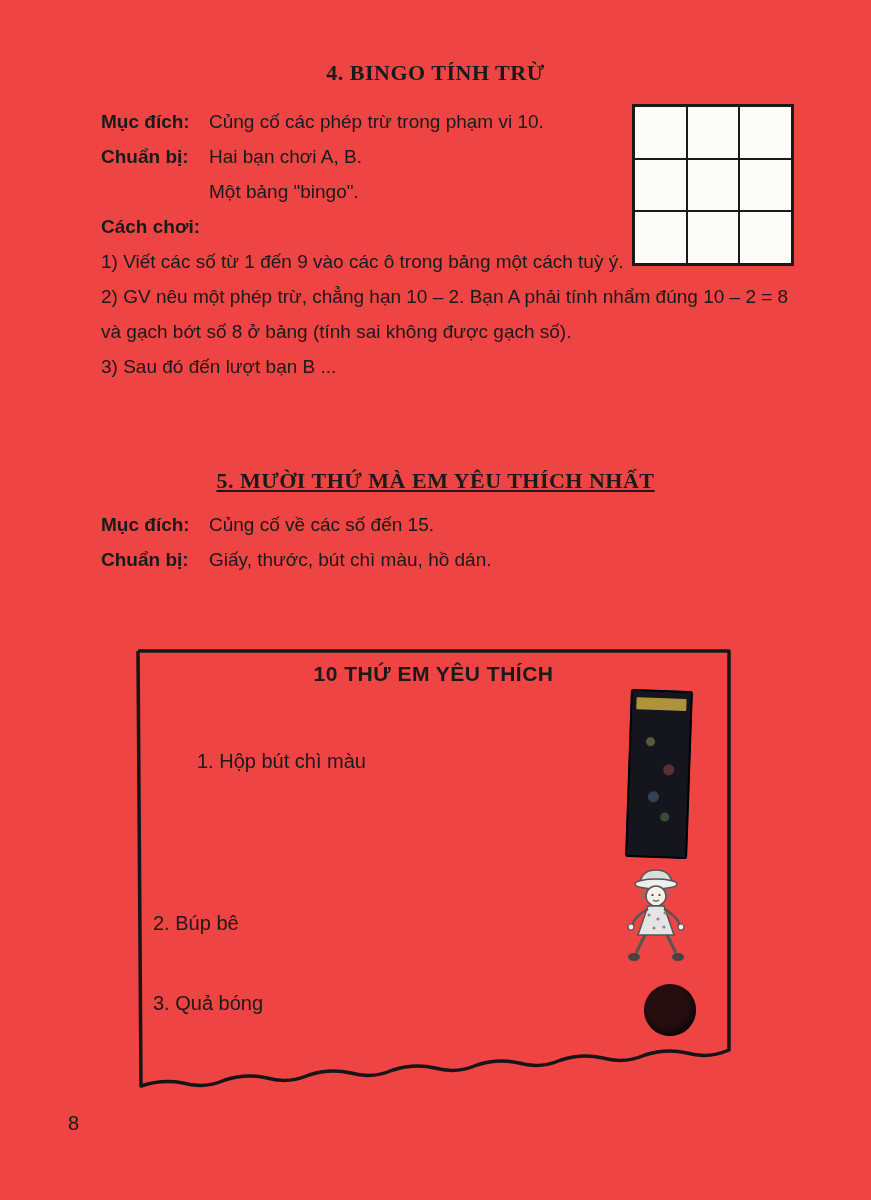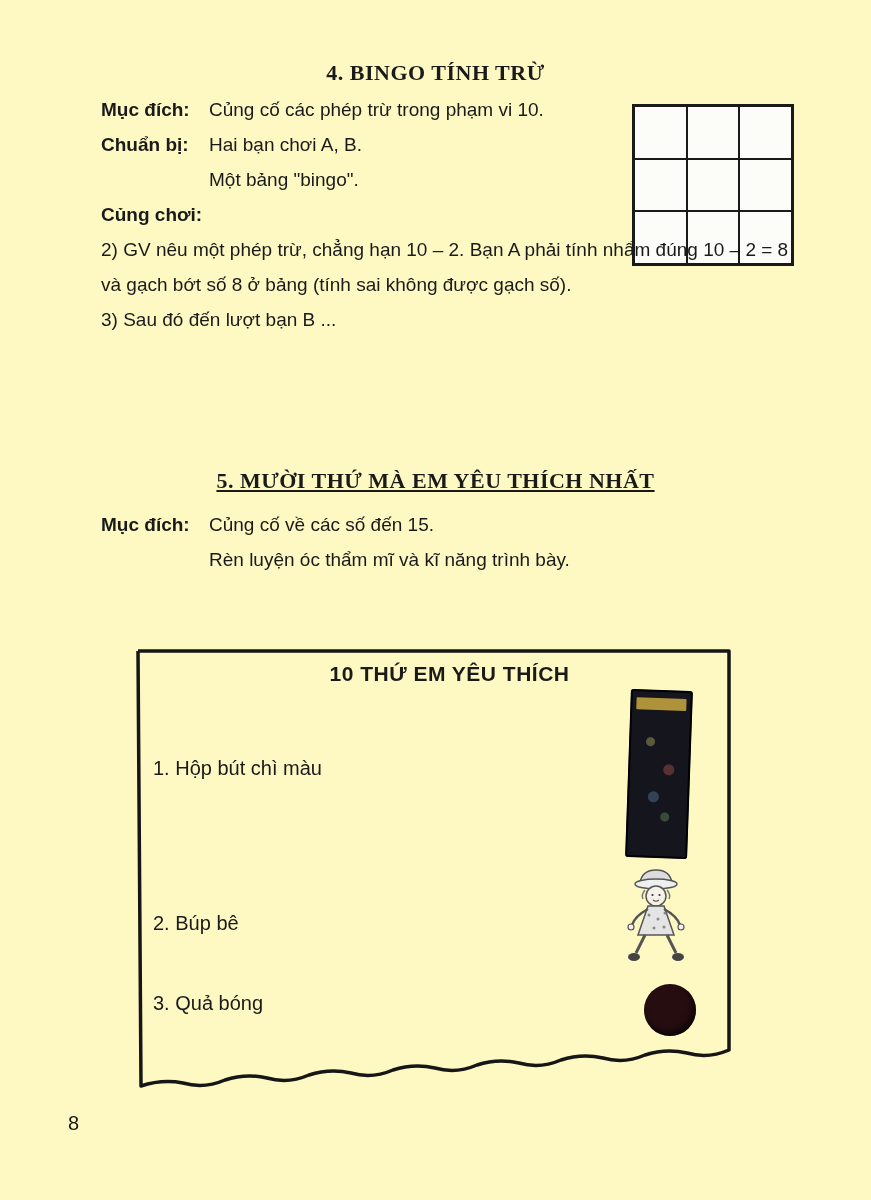--- a/index.html
+++ b/index.html
@@ -1,53 +1,53 @@
 <!DOCTYPE html>
 <html><head>
 <meta charset="utf-8">
 <style>
   html,body { margin:0; padding:0; background:#e9e9e9; }
   .page {
     position:relative; width:871px; height:1200px; margin:0 auto;
-    background:#fef9c3; color:#1a1a1a; overflow:hidden;
+    background:#ef4444; color:#1a1a1a; overflow:hidden;
     font-family:"Liberation Sans","DejaVu Sans",sans-serif;
   }
   .serif { font-family:"Liberation Serif","DejaVu Serif",serif; }
   .heading {
     position:absolute; left:0; width:100%; text-align:center;
     font-weight:bold; font-size:22px; letter-spacing:0.5px;
   }
   .t4 { top:60px; }
   .t5 { top:468px;text-decoration:underline; }
   .content {
     position:absolute; left:101px; width:694px;
     font-size:19px; line-height:35px;
   }
-  .c4 { top:92px; }
+  .c4 { top:104px; }
   .c5 { top:507px; }
   .line { min-height:35px; }
   .lbl { font-weight:bold; }
   .lblcol { display:inline-block; width:108px; font-weight:bold; }
   .indent { padding-left:108px; }
   
   .bingo-grid {
     position:absolute; left:632px; top:104px; width:158px; height:158px;
     display:grid; grid-template-columns:repeat(3,1fr); grid-template-rows:repeat(3,1fr);
     border:2px solid #1a1a1a; background:#fcfcf8;
   }
   .bingo-cell { border:1px solid #1a1a1a; }
   
   .fav-box { position:absolute; left:135px; top:648px; width:597px; height:450px; }
   .fav-frame { position:absolute; left:0; top:0; width:597px; height:450px; }
   .fav-title {
-    position:absolute; top:14px; left:16px; width:100%; text-align:center;
+    position:absolute; top:14px; left:0; width:100%; text-align:center;
     font-weight:bold; font-size:21px; letter-spacing:0.5px;
   }
   .fav-item { position:absolute; left:18px; font-size:20px; }
-  .fav-item.i1 { top:109px; }
+  .fav-item.i1 { top:102px;margin-left:44px; }
   .fav-item.i2 { top:264px; }
   .fav-item.i3 { top:344px; }
   
   .pencil-box {
     position:absolute; left:493px; top:42px; width:62px; height:168px;
     background:#15151d; border-radius:3px; transform:rotate(2deg);
     box-shadow:inset 0 0 0 2px #000;
   }
   .pencil-box .stripe {
     position:absolute; left:6px; top:8px; width:50px; height:12px;
@@ -90,32 +90,35 @@
   </div>
 
   <div class="content c4">
     <div class="line">
       <span class="lblcol">Mục đích:</span><span>Củng cố các phép trừ trong phạm vi 10.</span>
     </div>
     <div class="line">
       <span class="lblcol">Chuẩn bị:</span><span>Hai bạn chơi A, B.</span>
     </div>
     <div class="line indent">Một bảng "bingo".</div>
-    <div class="line lbl">Củng chơi:</div>
+    <div class="line lbl">Cách chơi:</div>
+    <div class="line">1) Viết các số từ 1 đến 9 vào các ô trong bảng một cách tuỳ ý.</div>
     <div class="line">2) GV nêu một phép trừ, chẳng hạn 10 – 2. Bạn A phải tính nhẩm đúng 10 – 2 = 8 và gạch bớt số 8 ở bảng (tính sai không được gạch số).</div>
     <div class="line">3) Sau đó đến lượt bạn B ...</div>
   </div>
 
   <div class="heading serif t5">5. MƯỜI THỨ MÀ EM YÊU THÍCH NHẤT</div>
 
   <div class="content c5">
     <div class="line">
       <span class="lblcol">Mục đích:</span><span>Củng cố về các số đến 15.</span>
     </div>
-    <div class="line indent">Rèn luyện óc thẩm mĩ và kĩ năng trình bày.</div>
+    <div class="line">
+      <span class="lblcol">Chuẩn bị:</span><span>Giấy, thước, bút chì màu, hồ dán.</span>
+    </div>
   </div>
 
   <div class="fav-box">
     <svg class="fav-frame" viewBox="0 0 597 450" xmlns="http://www.w3.org/2000/svg">
       <path d="M3 3 L594 3 L594 402
                q -21 9 -42 3 q -21 -5 -42 2 q -21 9 -42 3 q -21 -5 -42 2
                q -21 9 -42 3 q -21 -5 -42 2 q -21 9 -42 3 q -21 -5 -42 2
                q -21 9 -42 3 q -21 -5 -42 2 q -21 9 -42 3 q -21 -5 -42 2
                q -21 9 -42 3 q -21 -4 -42 3 L3 3" fill="none" stroke="#161616" stroke-width="3.5" stroke-linejoin="round"></path>
     </svg>

